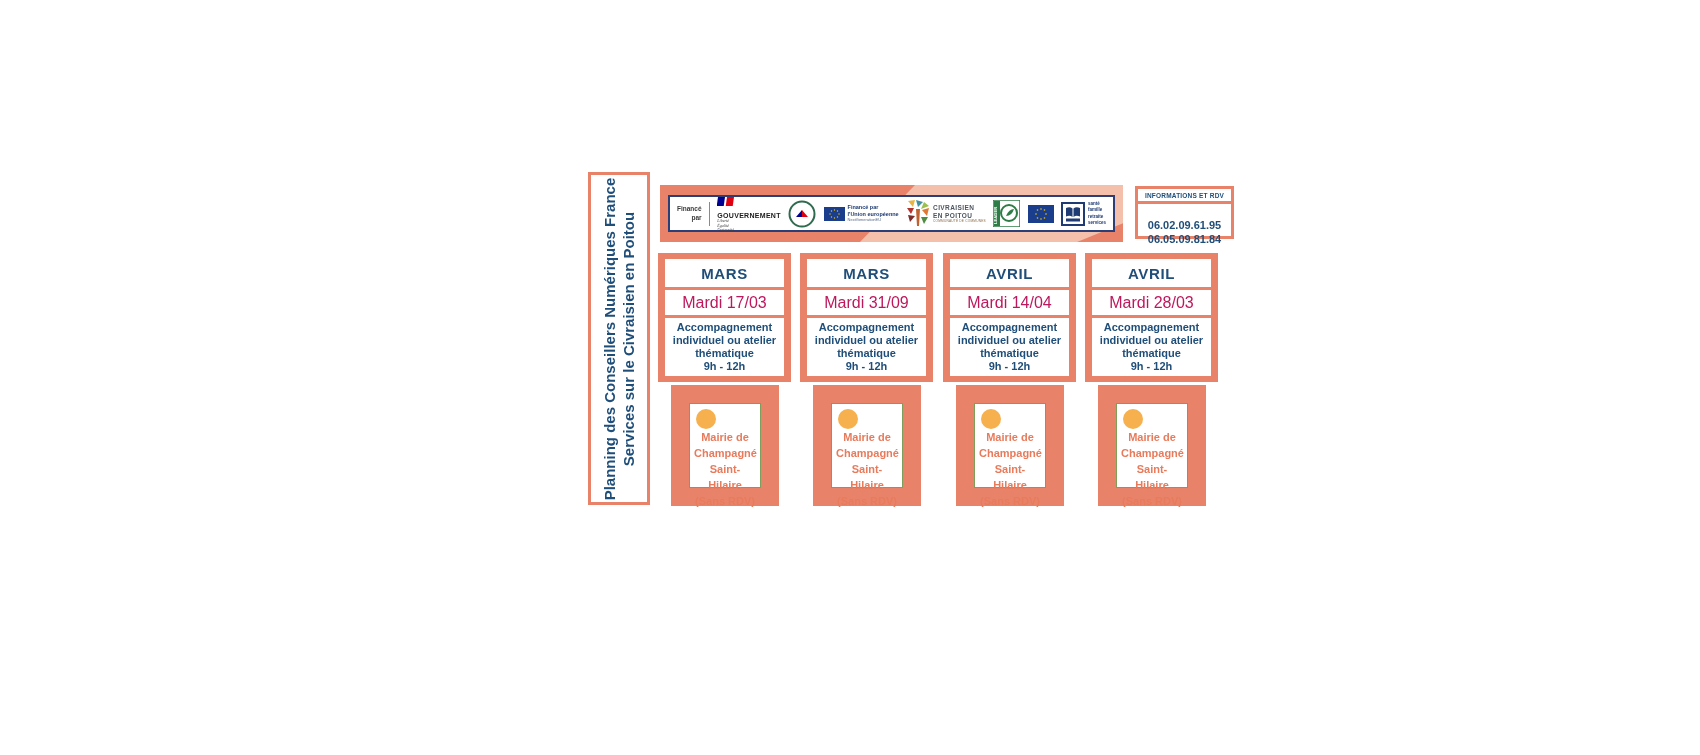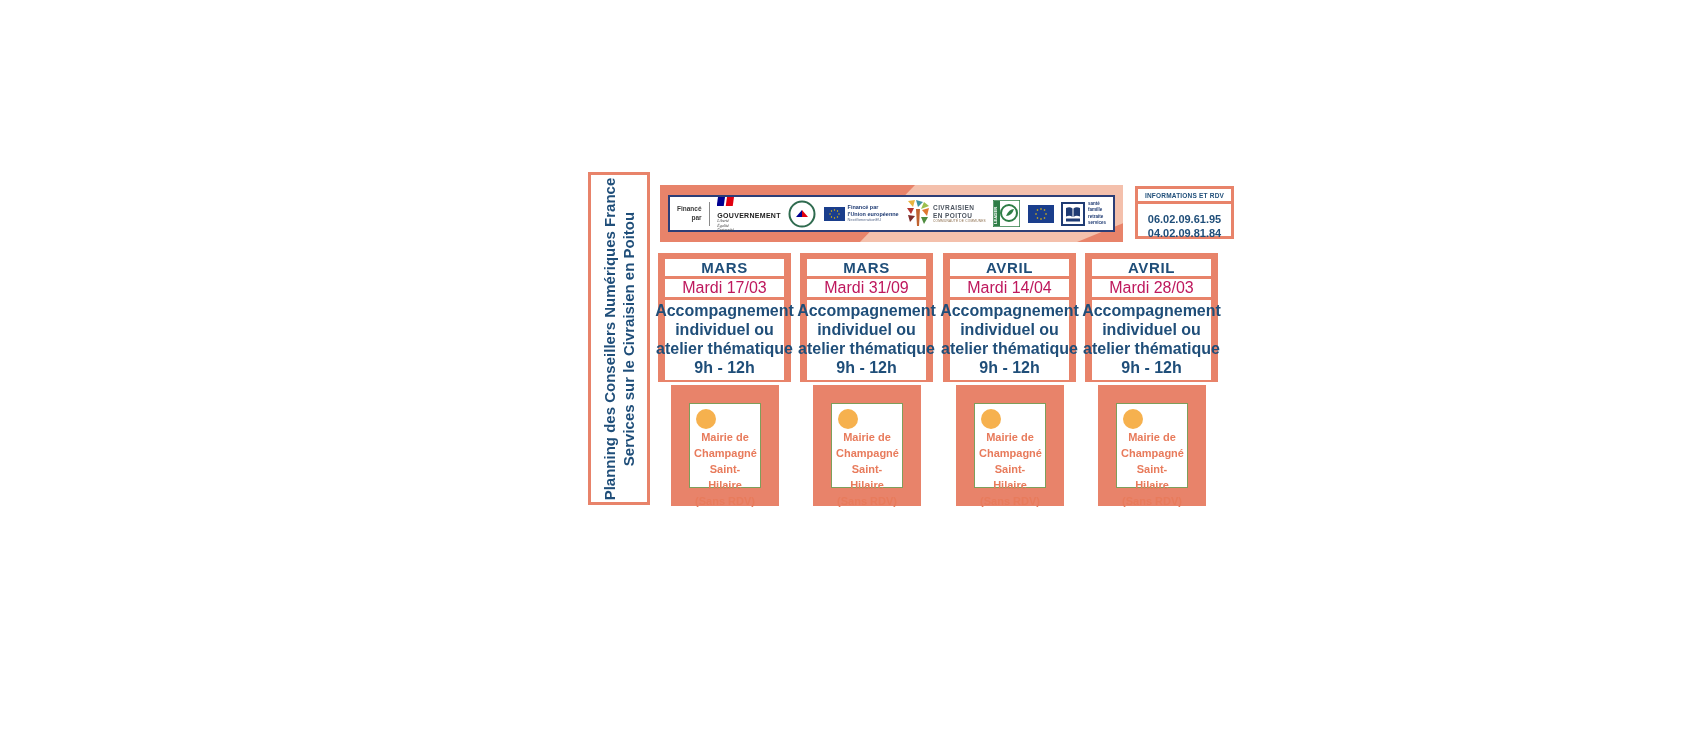--- a/index.html
+++ b/index.html
@@ -49,34 +49,34 @@
   
   .info-box{
     position:absolute;left:1135px;top:186px;width:99px;height:53px;
     background:#fff;border:3px solid #E8836A;box-sizing:border-box;
   }
   .info-header{
     border-bottom:3px solid #E8836A;text-align:center;
     font-size:6.5px;font-weight:bold;color:#1F4E79;padding:3px 0 2px;letter-spacing:0.2px;
   }
   .info-phones{
-    text-align:center;font-weight:bold;color:#1F4E79;font-size:11px;line-height:1.25;padding-top:9px;
+    text-align:center;font-weight:bold;color:#1F4E79;font-size:11px;line-height:1.25;padding-top:15px;
   }
   
   .col{
     position:absolute;top:253px;width:133px;height:129px;background:#E8836A;
     box-sizing:border-box;padding:6px 7px;display:flex;flex-direction:column;gap:3px;
   }
   .col .box{background:#fff;}
   .box-month{height:28px;display:flex;align-items:center;justify-content:center;
     color:#1F4E79;font-weight:bold;font-size:15px;letter-spacing:0.6px;}
   .box-date{height:25px;display:flex;align-items:center;justify-content:center;
     color:#be185d;font-weight:normal;font-size:16px;}
   .box-desc{flex:1;display:flex;flex-direction:column;align-items:center;justify-content:center;
-    color:#1F4E79;font-weight:bold;font-size:16px;text-align:center;line-height:1.18;padding:2px 3px;}
+    color:#1F4E79;font-weight:bold;font-size:11px;text-align:center;line-height:1.18;padding:2px 3px;}
   
   .card{
     position:absolute;top:385px;width:108px;height:121px;background:#E8836A;
     box-sizing:border-box;padding:18px;
   }
   .card-inner{
     width:100%;height:100%;background:#fff;border:1.5px solid #7E9E5B;box-sizing:border-box;
   }
   .card-dot{width:20px;height:20px;border-radius:50%;background:#F6B14E;margin:5px 0 1px 6px;}
   .card-text{text-align:center;color:#E87B5C;font-weight:bold;font-size:11px;line-height:1.45;padding:0 4px;}
@@ -199,21 +199,21 @@
 services</div>
     </div>
 
   </div>
 </div>
 
 <div class="info-box">
   <div class="info-header">INFORMATIONS ET RDV</div>
   <div class="info-phones">
     <div>06.02.09.61.95</div>
-    <div>04.02.09.81.84</div>
+    <div>06.05.09.81.84</div>
   </div>
 </div>
 
 <div class="col" style="left:658px">
   <div class="box box-month">MARS</div>
   <div class="box box-date">Mardi 17/03</div>
   <div class="box box-desc">
     <div>Accompagnement individuel ou atelier thématique</div>
     <div>9h - 12h</div>
   </div>

